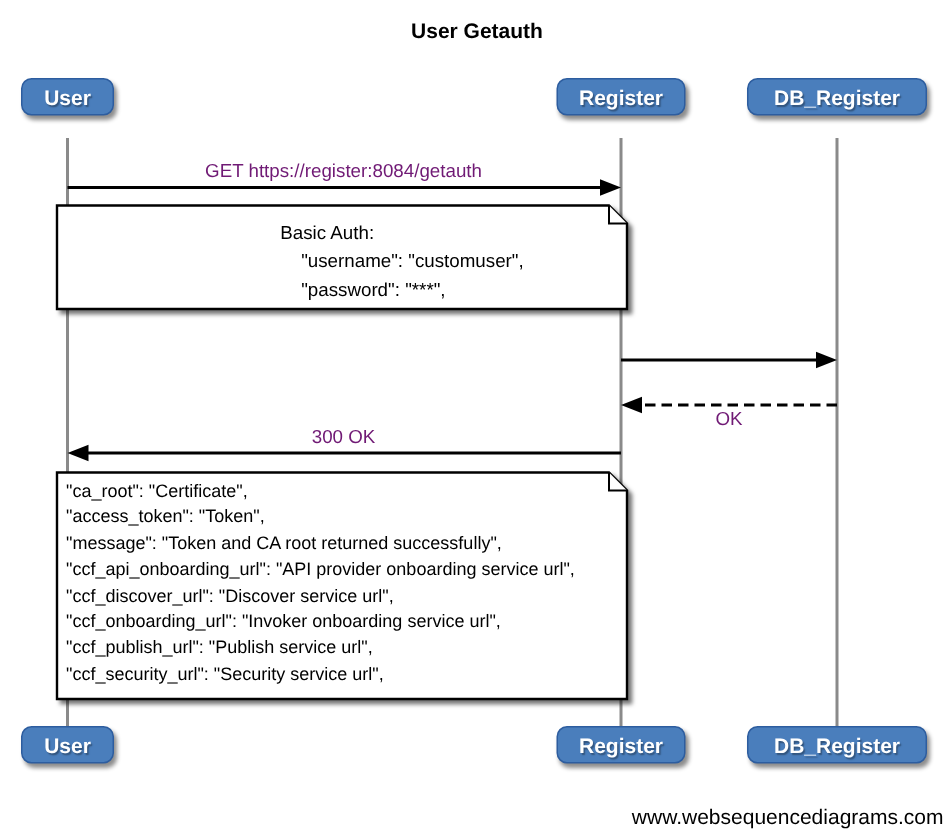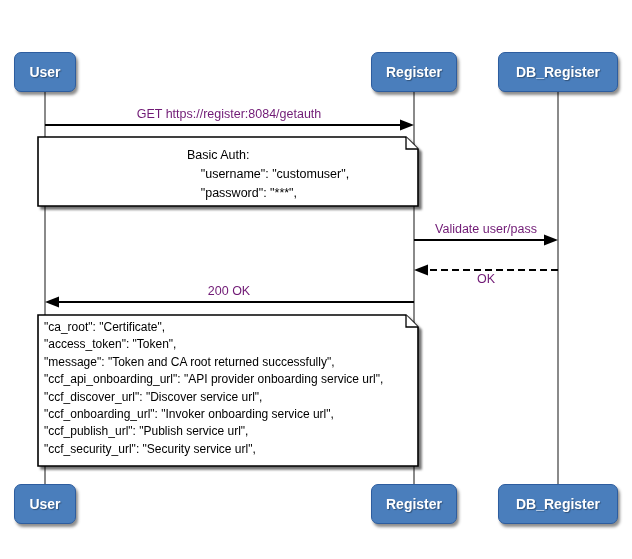--- a/index.html
+++ b/index.html
@@ -17,21 +17,21 @@
     font-size:14px;font-weight:bold;color:#000;
   }
   svg.linework{position:absolute;top:0;left:0;}
   .lifeline{stroke:var(--lifeline,#8a8a8a);stroke-width:2;}
   .msgline{stroke:var(--arrow,#000);stroke-width:2;fill:none;}
   .msgline.dashed{stroke-dasharray:7 4;}
   .arrowhead{fill:var(--arrow,#000);stroke:none;}
   .noteshape{fill:var(--note-fill,#fff);stroke:var(--note-border,#000);stroke-width:1.6;}
   .noteflap{fill:var(--note-fill,#fff);stroke:var(--note-border,#000);stroke-width:1.3;}
   .actor{
-    position:absolute;height:40px;
+    position:absolute;height:25px;
     background:var(--actor-fill,#4a7ebc);
     border:1px solid var(--actor-border,#2d5d9f);
     border-radius:7px;
     box-shadow:2px 3px 3px rgba(0,0,0,0.45);
     display:flex;align-items:center;justify-content:center;
     box-sizing:border-box;
   }
   .actor .lbl{
     color:var(--actor-text,#ffffff);
     font-size:14px;font-weight:bold;
@@ -58,20 +58,21 @@
   .footer{
     position:absolute;top:536px;right:3px;
     font-size:14px;color:#000;white-space:nowrap;
   }
 </style>
 </head>
 <body>
 
 <div id="canvas">
 
+  <div class="title">User Getauth</div>
 
   <svg class="linework" width="632" height="559" viewBox="0 0 632 559">
     <defs>
       <filter id="noteShadow" x="-15%" y="-15%" width="130%" height="130%">
         <feGaussianBlur in="SourceAlpha" stdDeviation="1.3" result="blur"></feGaussianBlur>
         <feOffset in="blur" dx="2.5" dy="2.5" result="off"></feOffset>
         <feColorMatrix in="off" type="matrix" values="0 0 0 0 0  0 0 0 0 0  0 0 0 0 0  0 0 0 0.55 0" result="shadow"></feColorMatrix>
         <feMerge>
           <feMergeNode in="shadow"></feMergeNode>
           <feMergeNode in="SourceGraphic"></feMergeNode>
@@ -110,23 +111,22 @@
     <span class="lbl">User</span>
   </div>
   <div class="actor" style="left:371px;top:52px;width:86px;">
     <span class="lbl">Register</span>
   </div>
   <div class="actor" style="left:498px;top:52px;width:120px;">
     <span class="lbl">DB_Register</span>
   </div>
 
   <div class="msglabel" style="left:229px;top:107px;">GET https://register:8084/getauth</div>
-  <div class="msglabel" style="left:486px;top:222px;">Validate user/pass</div>
   <div class="msglabel" style="left:486px;top:252px;margin-top:20px;">OK</div>
-  <div class="msglabel" style="left:229px;top:284px;">200 OK</div>
+  <div class="msglabel" style="left:229px;top:284px;">300 OK</div>
 
   <div class="note-text-centered" style="left:38px;top:146px;width:460px;">
     <div class="block">
       <div class="noteline">Basic Auth:</div>
       <div class="noteline">    "username": "customuser",</div>
       <div class="noteline">    "password": "***",</div>
     </div>
   </div>
 
   <div class="note-text-left" style="left:44px;top:319px;width:372px;">
@@ -143,14 +143,15 @@
   <div class="actor" style="left:14px;top:484px;width:62px;">
     <span class="lbl">User</span>
   </div>
   <div class="actor" style="left:371px;top:484px;width:86px;">
     <span class="lbl">Register</span>
   </div>
   <div class="actor" style="left:498px;top:484px;width:120px;">
     <span class="lbl">DB_Register</span>
   </div>
 
+  <div class="footer">www.websequencediagrams.com</div>
 
 </div>
 
 </body></html>

